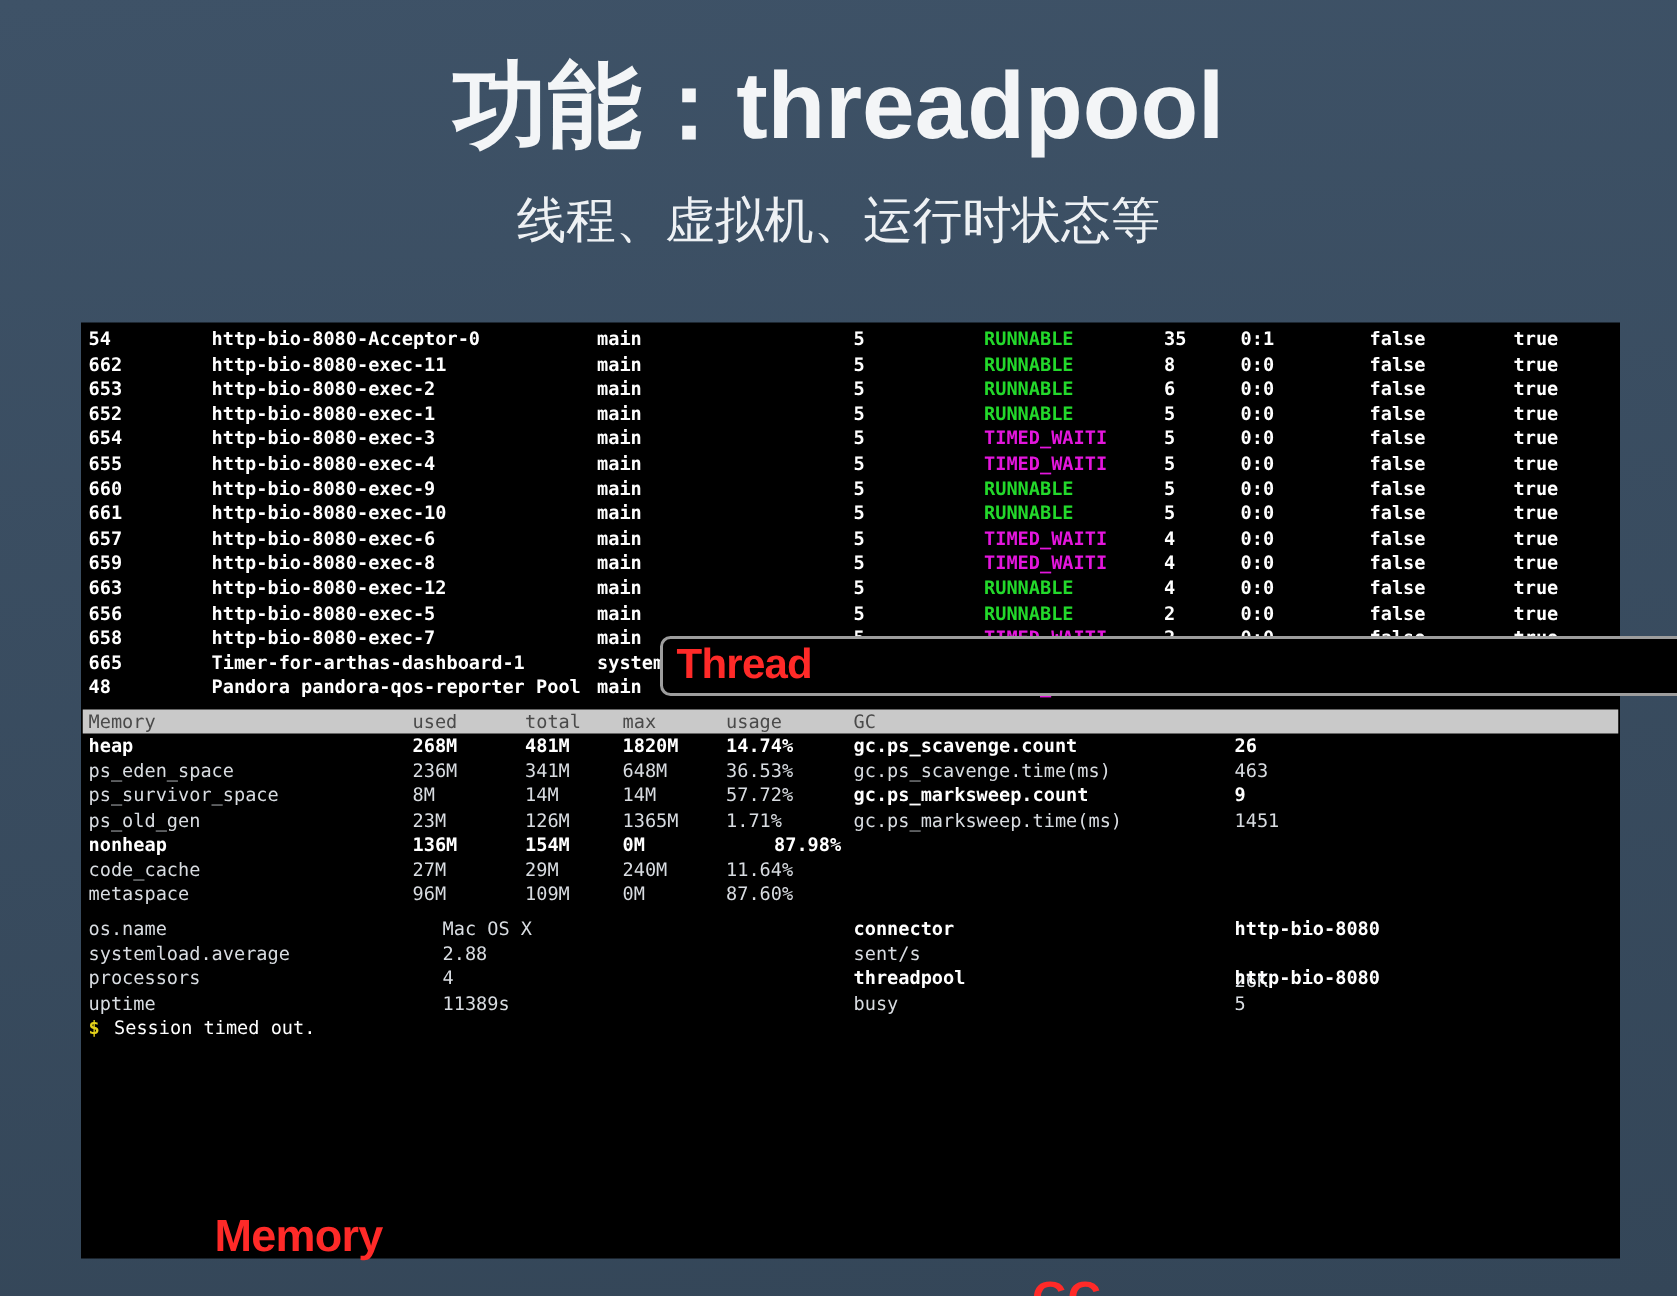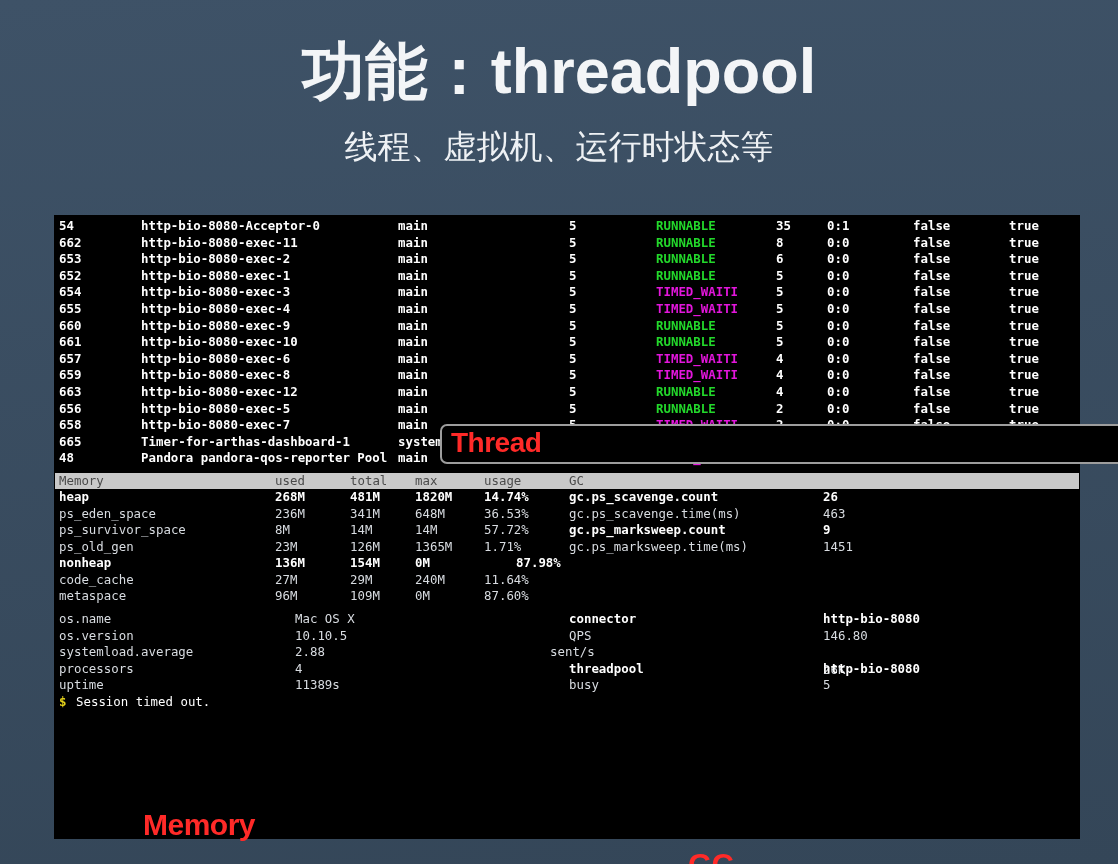--- a/index.html
+++ b/index.html
@@ -170,22 +170,21 @@
         <div class="row"><span class="cell b" style="left: 4px;">nonheap</span><span class="cell b" style="left: 220px;">136M</span><span class="cell b" style="left: 295px;">154M</span><span class="cell b" style="left: 360px;">0M</span><span class="cell b" style="left: 429px; margin-left: 32px;">87.98%</span></div>
         <div class="row"><span class="cell plain" style="left: 4px;">code_cache</span><span class="cell plain" style="left: 220px;">27M</span><span class="cell plain" style="left: 295px;">29M</span><span class="cell plain" style="left: 360px;">240M</span><span class="cell plain" style="left: 429px;">11.64%</span></div>
         <div class="row"><span class="cell plain" style="left: 4px;">metaspace</span><span class="cell plain" style="left: 220px;">96M</span><span class="cell plain" style="left: 295px;">109M</span><span class="cell plain" style="left: 360px;">0M</span><span class="cell plain" style="left: 429px;">87.60%</span></div>
       </div>
 
     <div class="spacer"></div>
 
 
     <div id="runtomcat-body">
         <div class="row"><span class="cell plain" style="left: 4px;">os.name</span><span class="cell plain" style="left: 240px;">Mac OS X</span><span class="cell b" style="left: 514px;">connector</span><span class="cell b" style="left: 768px;">http-bio-8080</span></div>
-        <div class="row"><span class="cell plain" style="left: 4px;">os.version</span><span class="cell plain" style="left: 240px;">10.10.5</span><span class="cell plain" style="left: 514px;">QPS</span><span class="cell plain" style="left: 768px;">146.80</span></div>
-        <div class="row"><span class="cell plain" style="left: 4px;">systemload.average</span><span class="cell plain" style="left: 240px;">2.88</span><span class="cell plain" style="left: 495px; text-align: center;">sent/s</span><span class="cell plain" style="left: 768px; margin-top: 18px;">26K</span></div>
+        <div class="row"><span class="cell plain" style="left: 4px;">systemload.average</span><span class="cell plain" style="left: 240px;">2.88</span><span class="cell plain" style="left: 514px; text-align: center;">sent/s</span><span class="cell plain" style="left: 768px; margin-top: 18px;">26K</span></div>
         <div class="row"><span class="cell plain" style="left: 4px;">processors</span><span class="cell plain" style="left: 240px;">4</span><span class="cell b" style="left: 514px;">threadpool</span><span class="cell b" style="left: 768px;">http-bio-8080</span></div>
         <div class="row"><span class="cell plain" style="left: 4px;">uptime</span><span class="cell plain" style="left: 240px;">11389s</span><span class="cell plain" style="left: 514px;">busy</span><span class="cell plain" style="left: 768px;">5</span></div>
       </div>
 
     <div class="row">
       <span class="cell yellow" style="left:4px">$</span>
       <span class="cell white" style="left:21px">Session timed out.</span>
     </div>
 
   </div>

